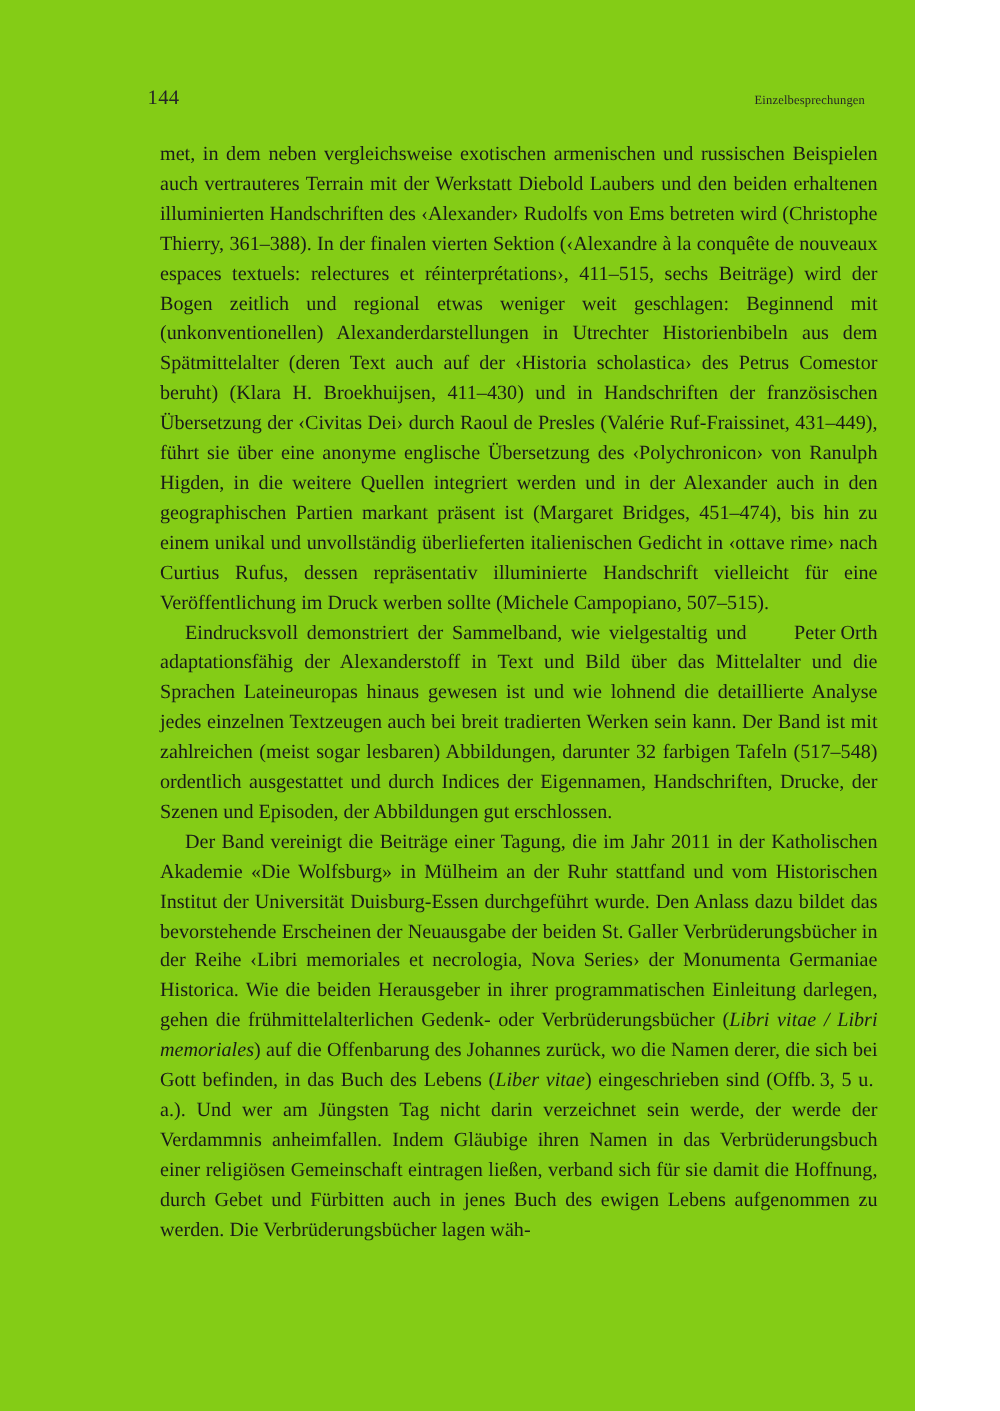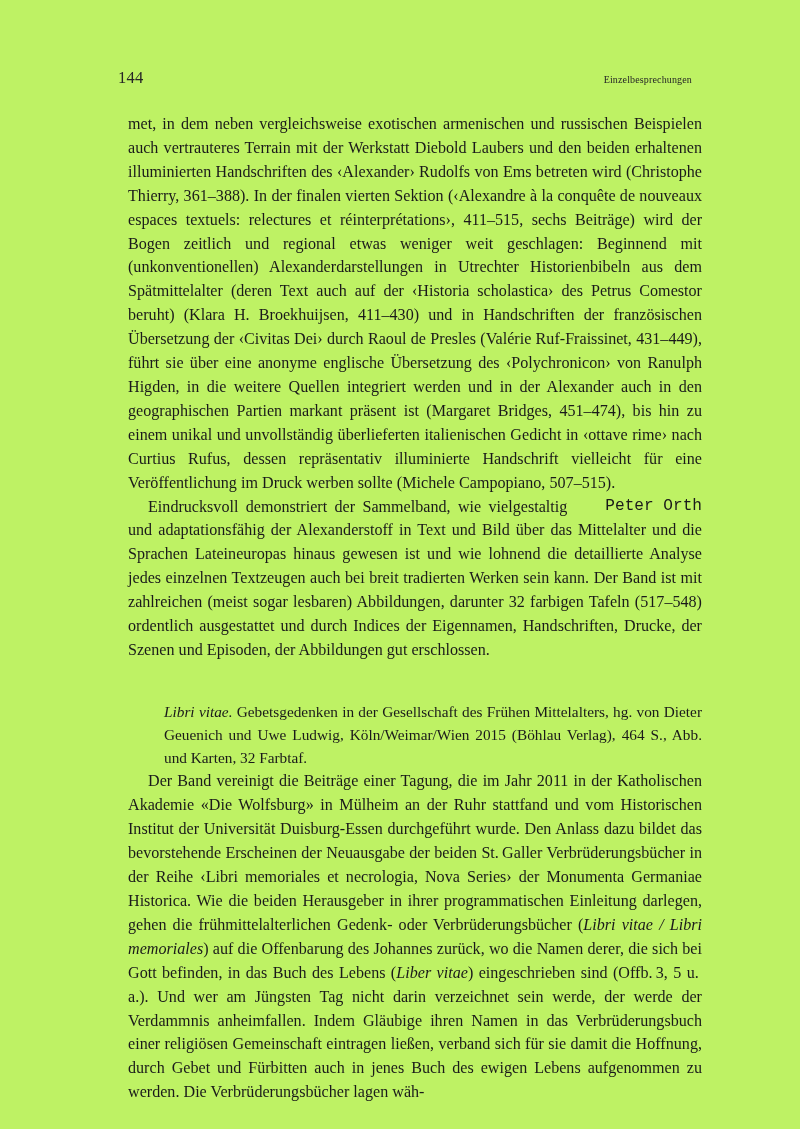--- a/index.html
+++ b/index.html
@@ -10,23 +10,23 @@
   }
   body {
     width: 800px;
     height: 1129px;
     font-family: "Liberation Serif", "DejaVu Serif", serif;
     color: #1a1a1a;
     -webkit-font-smoothing: antialiased;
   }
   .page {
     position: relative;
-    width: 800px;
+    width: 732px;
     height: 1129px;
-    background: #bef264;
+    background: #84cc16;
     overflow: hidden;
   }
 
   
   .running-head {
     position: absolute;
     left: 118px;
     top: 68px;
     width: 574px;
     display: flex;
@@ -62,21 +62,20 @@
     letter-spacing: 0.01px;
     word-spacing: 0.02px;
     hyphens: manual;
   }
   p.body.indent-first {
     text-indent: 20px;
   }
   .signature {
     float: right;
     margin-left: 18px;
-    font-family: Liberation Mono, monospace;
   }
 
   
   .biblio {
     margin: 0;
     margin-top: 38px;
     margin-left: 36px;
     width: 538px;
     font-size: 15.3px;
     line-height: 23.2px;
@@ -104,20 +103,17 @@
   </div>
 
   <div class="column">
 
     <p class="body">met, in dem neben vergleichsweise exotischen armenischen und russischen Beispielen auch vertrauteres Terrain mit der Werkstatt Diebold Laubers und den beiden erhaltenen illuminierten Handschriften des ‹Alexander› Rudolfs von Ems betreten wird (Christophe Thierry, 361–388). In der finalen vierten Sektion (‹Alexandre à la conquête de nouveaux espaces textuels: relectures et réinterprétations›, 411–515, sechs Beiträge) wird der Bogen zeitlich und regional etwas weniger weit geschlagen: Beginnend mit (unkonventionellen) Alexanderdarstellungen in Utrechter Historienbibeln aus dem Spätmittelalter (deren Text auch auf der ‹Historia scholastica› des Petrus Comestor beruht) (Klara H. Broekhuijsen, 411–430) und in Handschriften der französischen Übersetzung der ‹Civitas Dei› durch Raoul de Presles (Valérie Ruf-Fraissinet, 431–449), führt sie über eine anonyme englische Übersetzung des ‹Polychronicon› von Ranulph Higden, in die weitere Quellen integriert werden und in der Alexander auch in den geographischen Partien markant präsent ist (Margaret Bridges, 451–474), bis hin zu einem unikal und unvollständig überlieferten italienischen Gedicht in ‹ottave rime› nach Curtius Rufus, dessen repräsentativ illuminierte Handschrift vielleicht für eine Veröffentlichung im Druck werben sollte (Michele Campopiano, 507–515).</p>
 
     <p class="body indent-first">
       <span class="signature">Peter Orth</span><span>Eindrucksvoll demonstriert der Sammelband, wie vielgestaltig und adaptationsfähig der Alexanderstoff in Text und Bild über das Mittelalter und die Sprachen Lateineuropas hinaus gewesen ist und wie lohnend die detaillierte Analyse jedes einzelnen Textzeugen auch bei breit tradierten Werken sein kann. Der Band ist mit zahlreichen (meist sogar lesbaren) Abbildungen, darunter 32 farbigen Tafeln (517–548) ordentlich ausgestattet und durch Indices der Eigennamen, Handschriften, Drucke, der Szenen und Episoden, der Abbildungen gut erschlossen.</span>
     </p>
 
-    <p class="biblio">
-      <span class="title-it">Libri vitae.</span><span> Gebetsgedenken in der Gesellschaft des Frühen Mittelalters, hg. von Dieter Geuenich und Uwe Ludwig, Köln/Weimar/Wien 2015 (Böhlau Verlag), 464 S., Abb. und Karten, 32 Farbtaf.</span>
-    </p>
 
     <p class="body indent-first after-biblio"><span>Der Band vereinigt die Beiträge einer Tagung, die im Jahr 2011 in der Katholischen Akademie «Die Wolfsburg» in Mülheim an der Ruhr stattfand und vom Historischen Institut der Universität Duisburg-Essen durchgeführt wurde. Den Anlass dazu bildet das bevorstehende Erscheinen der Neuausgabe der beiden St. Galler Verbrüderungsbücher in der Reihe ‹Libri memoriales et necrologia, Nova Series› der Monumenta Germaniae Historica. Wie die beiden Herausgeber in ihrer programmatischen Einleitung darlegen, gehen die frühmittelalterlichen Gedenk- oder Verbrüderungsbücher (</span><i>Libri vitae / Libri memoriales</i><span>) auf die Offenbarung des Johannes zurück, wo die Namen derer, die sich bei Gott befinden, in das Buch des Lebens (</span><i>Liber vitae</i><span>) eingeschrieben sind (Offb. 3, 5 u. a.). Und wer am Jüngsten Tag nicht darin verzeichnet sein werde, der werde der Verdammnis anheimfallen. Indem Gläubige ihren Namen in das Verbrüderungsbuch einer religiösen Gemeinschaft eintragen ließen, verband sich für sie damit die Hoffnung, durch Gebet und Fürbitten auch in jenes Buch des ewigen Lebens aufgenommen zu werden. Die Verbrüderungsbücher lagen wäh-</span></p>
 
   </div>
 </div>
 
 </body></html>

